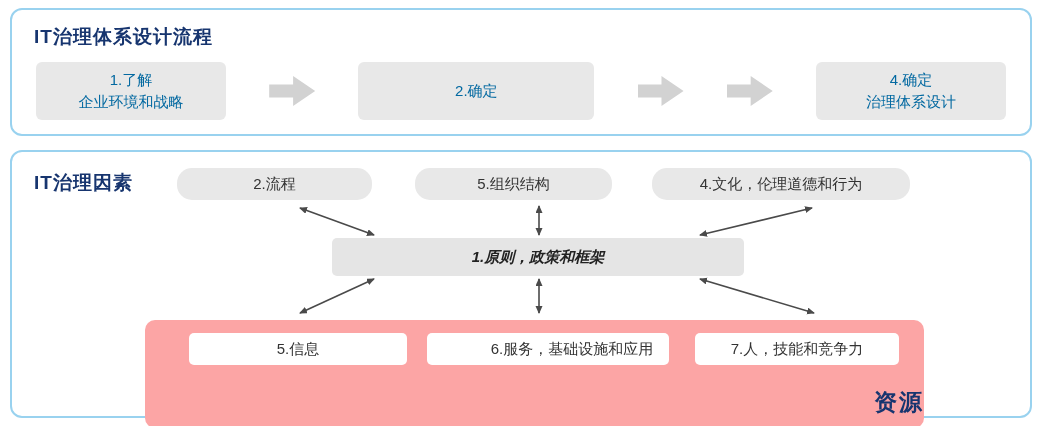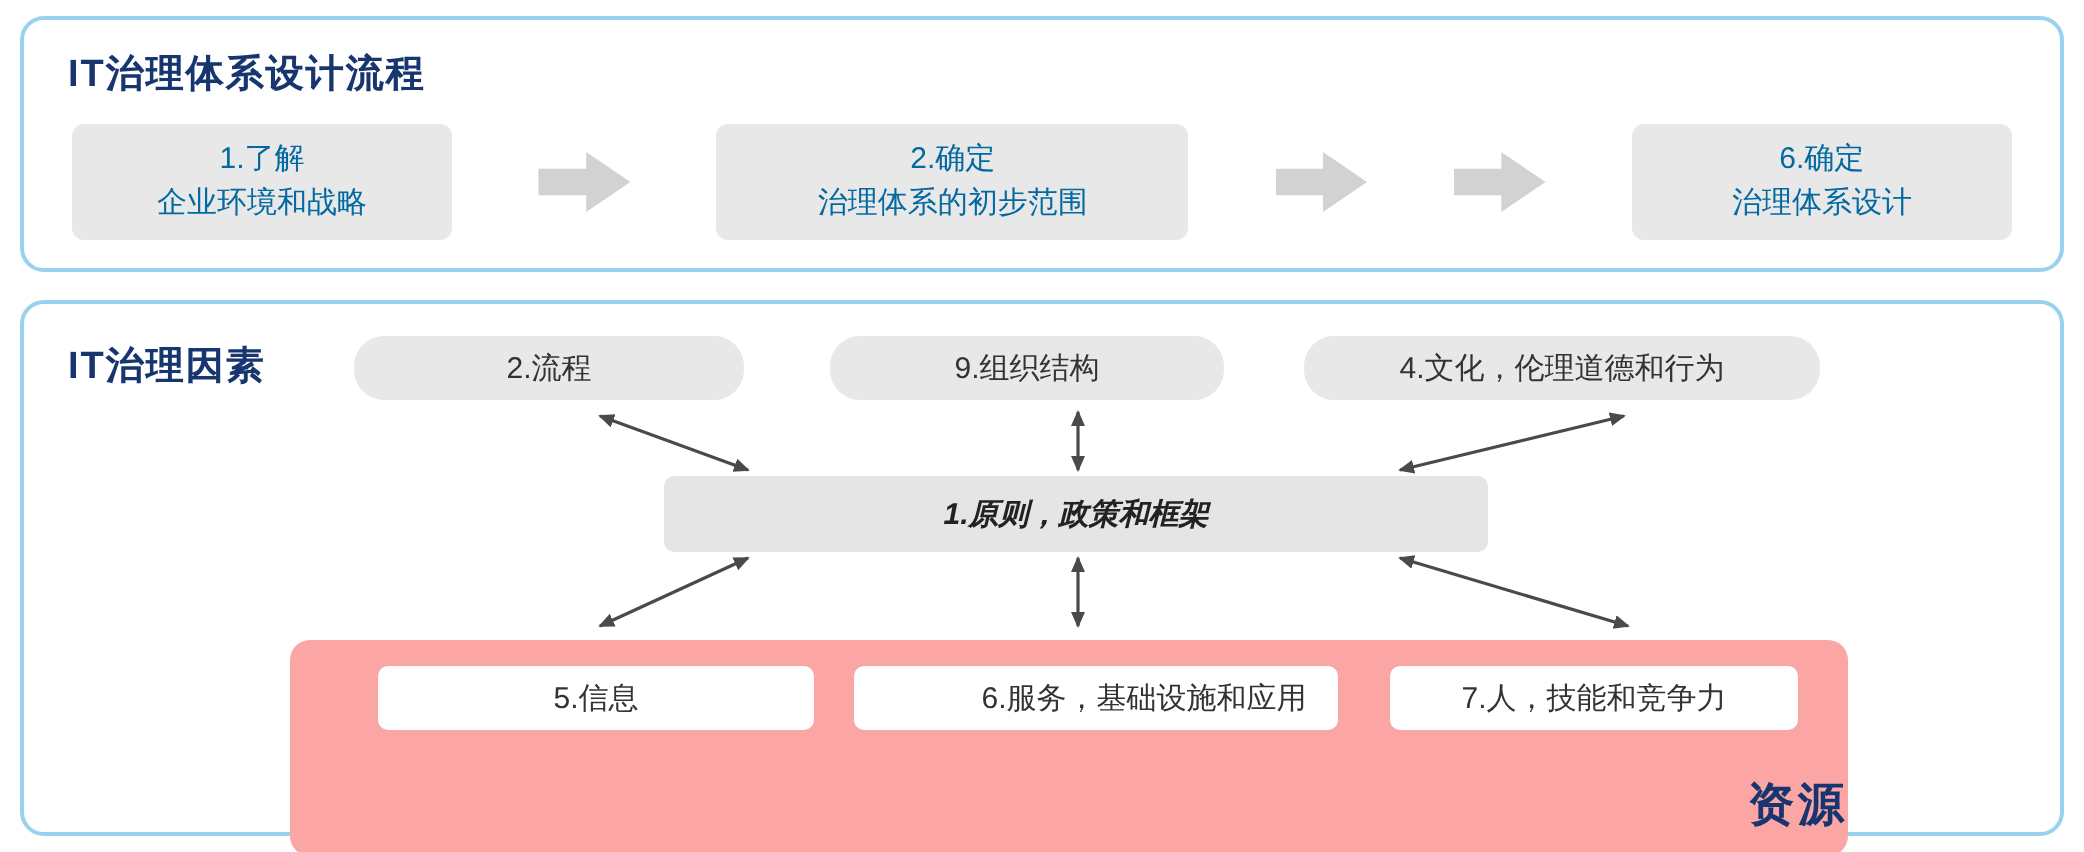--- a/index.html
+++ b/index.html
@@ -90,30 +90,29 @@
 
     <div class="step-box w1">
       <div>1.了解</div>
       <div>企业环境和战略</div>
     </div>
 
     <div class="block-arrow"></div>
 
     <div class="step-box w2">
       <div>2.确定</div>
-      <div>治理体系的初步范围</div>
     </div>
 
     <div class="block-arrow"></div>
 
 
     <div class="block-arrow"></div>
 
     <div class="step-box w4">
-      <div>6.确定</div>
+      <div>4.确定</div>
       <div>治理体系设计</div>
     </div>
 
   </div>
 </div>
 
 <div class="panel bottom-panel">
 
   <svg class="arrows-svg" viewBox="0 0 1018 264" aria-hidden="true">
     <defs>
@@ -134,21 +133,21 @@
     <line x1="362" y1="127" x2="288" y2="161" stroke="#4a4a4a" stroke-width="1.6" marker-start="url(#ah-start)" marker-end="url(#ah-end)"></line>
 
     <line x1="527" y1="127" x2="527" y2="161" stroke="#4a4a4a" stroke-width="1.6" marker-start="url(#ah-start)" marker-end="url(#ah-end)"></line>
 
     <line x1="688" y1="127" x2="802" y2="161" stroke="#4a4a4a" stroke-width="1.6" marker-start="url(#ah-start)" marker-end="url(#ah-end)"></line>
   </svg>
 
   <div class="panel-title">IT治理因素</div>
 
   <div class="factor-box" id="factor-process">2.流程</div>
-  <div class="factor-box" id="factor-org">9.组织结构</div>
+  <div class="factor-box" id="factor-org">5.组织结构</div>
   <div class="factor-box" id="factor-culture">4.文化，伦理道德和行为</div>
 
   <div class="center-box">1.原则，政策和框架</div>
 
   <div class="resources-container">
     <div class="resource-box" id="res-info">5.信息</div>
     <div class="resource-box" id="res-service">6.服务，基础设施和应用</div>
     <div class="resource-box" id="res-people">7.人，技能和竞争力</div>
     <div class="resources-label">资源</div>
   </div>

